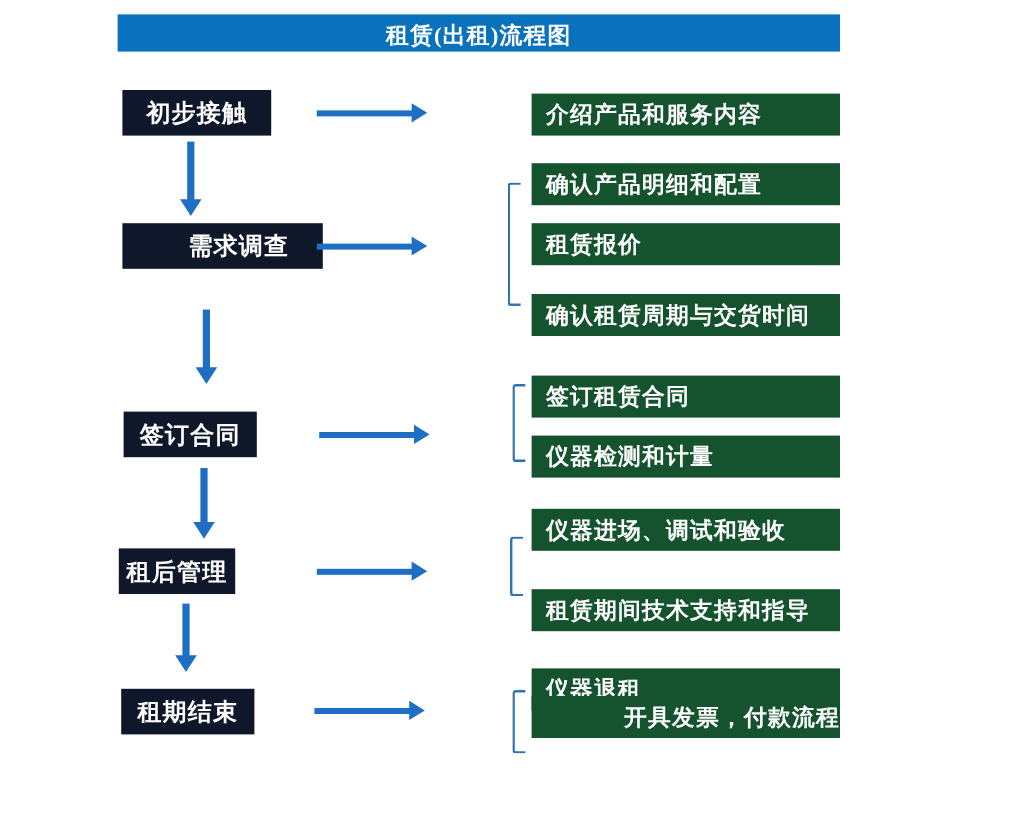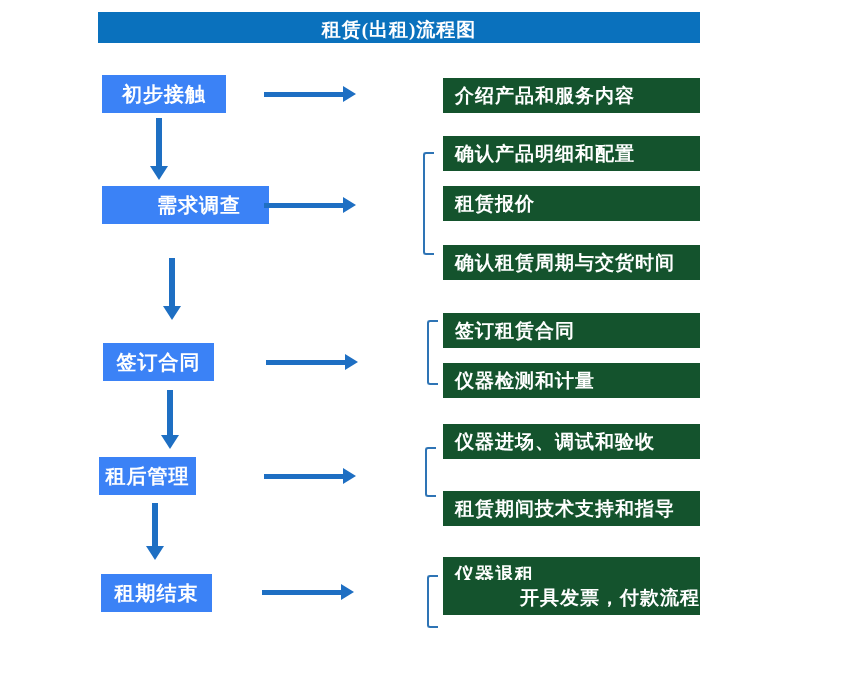--- a/index.html
+++ b/index.html
@@ -6,21 +6,21 @@
   .canvas {
     position:relative; width:844px; height:688px; background:#ffffff;
     font-family:"Liberation Serif","DejaVu Serif",serif; overflow:hidden;
   }
   .title-bar {
     position:absolute; left:98px; top:12px; width:602px; height:31px;
     background:#0a71bd; color:#ffffff; display:flex; align-items:flex-end;
     justify-content:center; font-weight:bold; font-size:19px; letter-spacing:1px;
   }
   .stage {
-    position:absolute; height:38px; background:#3b82f6; color:#ffffff;
+    position:absolute; height:38px; background:#0f172a; color:#ffffff;
     display:flex; align-items:center; justify-content:center;
     font-weight:bold; font-size:20px; letter-spacing:1px;
   }
   .item {
     position:absolute; left:443px; width:257px; height:35px; background:#14532d;
     color:#ffffff; display:flex; align-items:center; font-weight:bold;
     font-size:19px; padding-left:12px; box-sizing:border-box; letter-spacing:1px;
     white-space:nowrap;
   }
   .h-arrow { position:absolute; width:92px; height:16px; }

